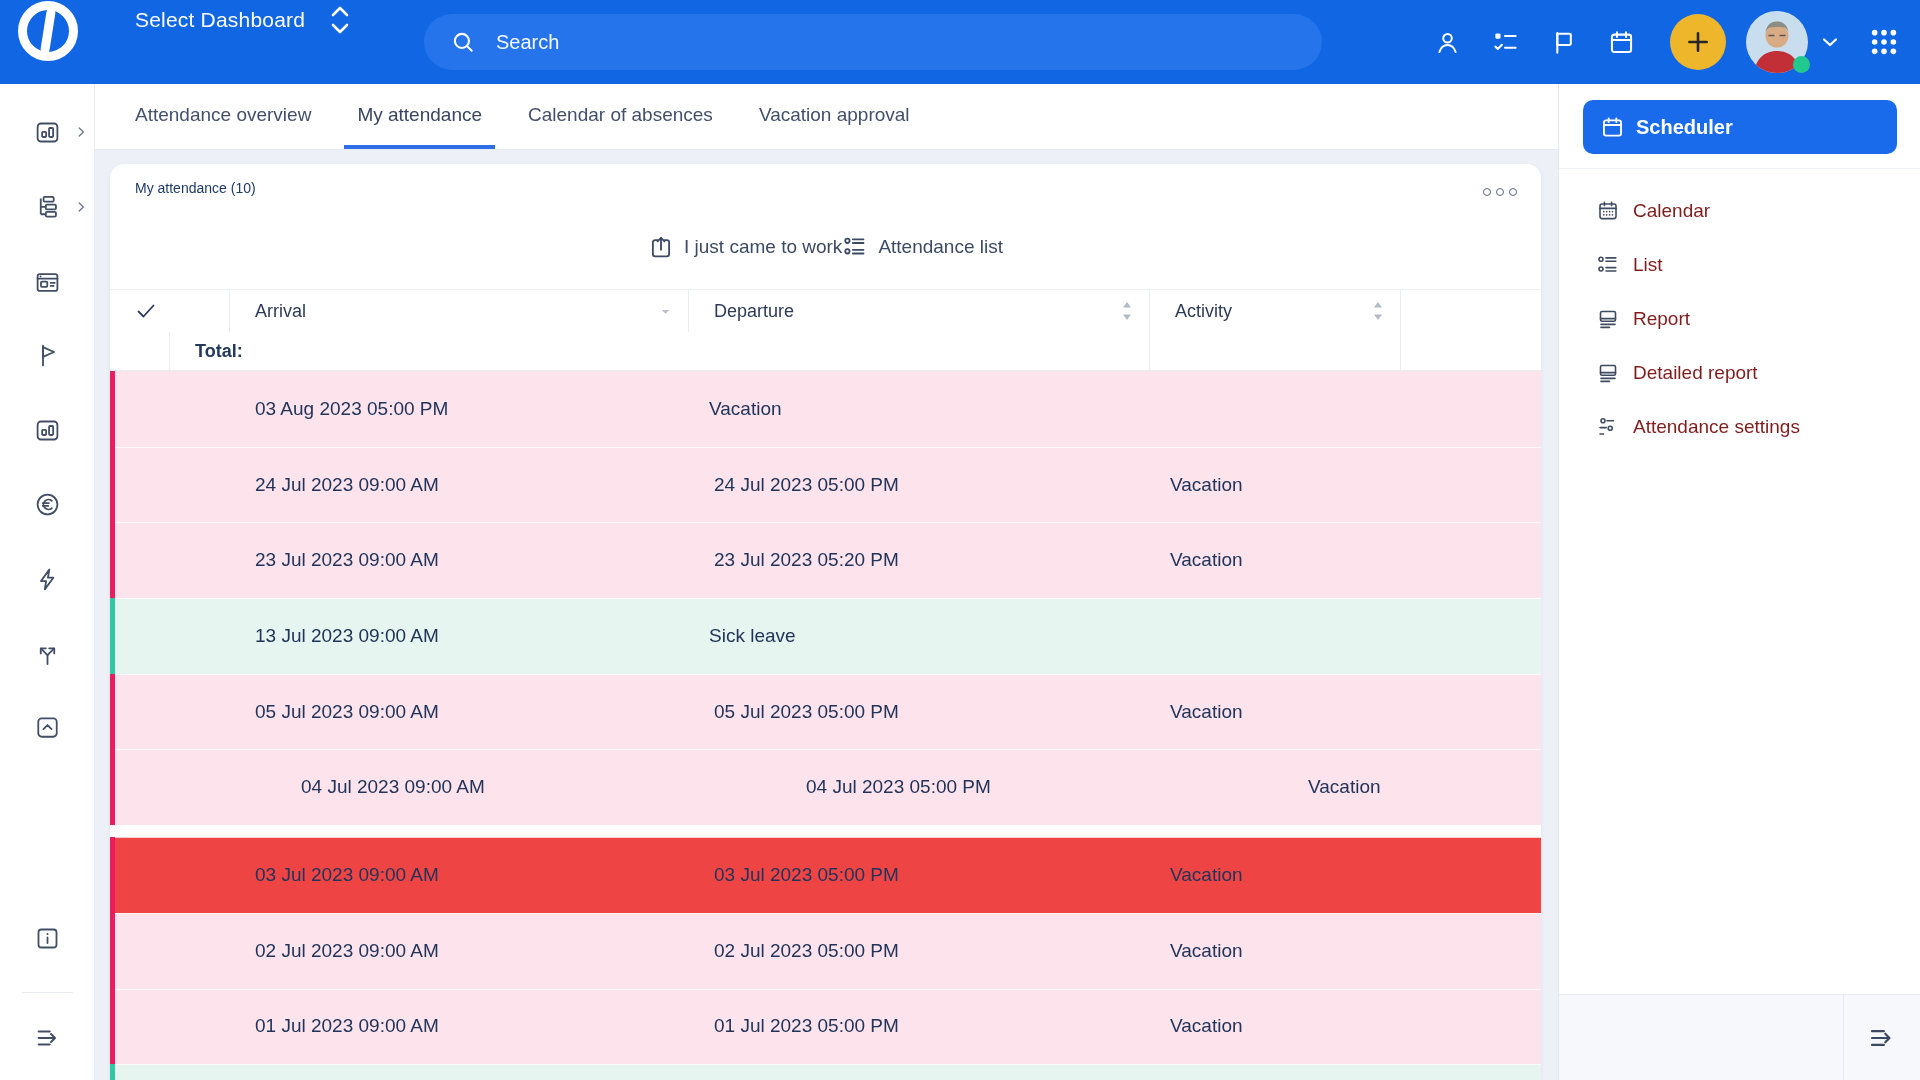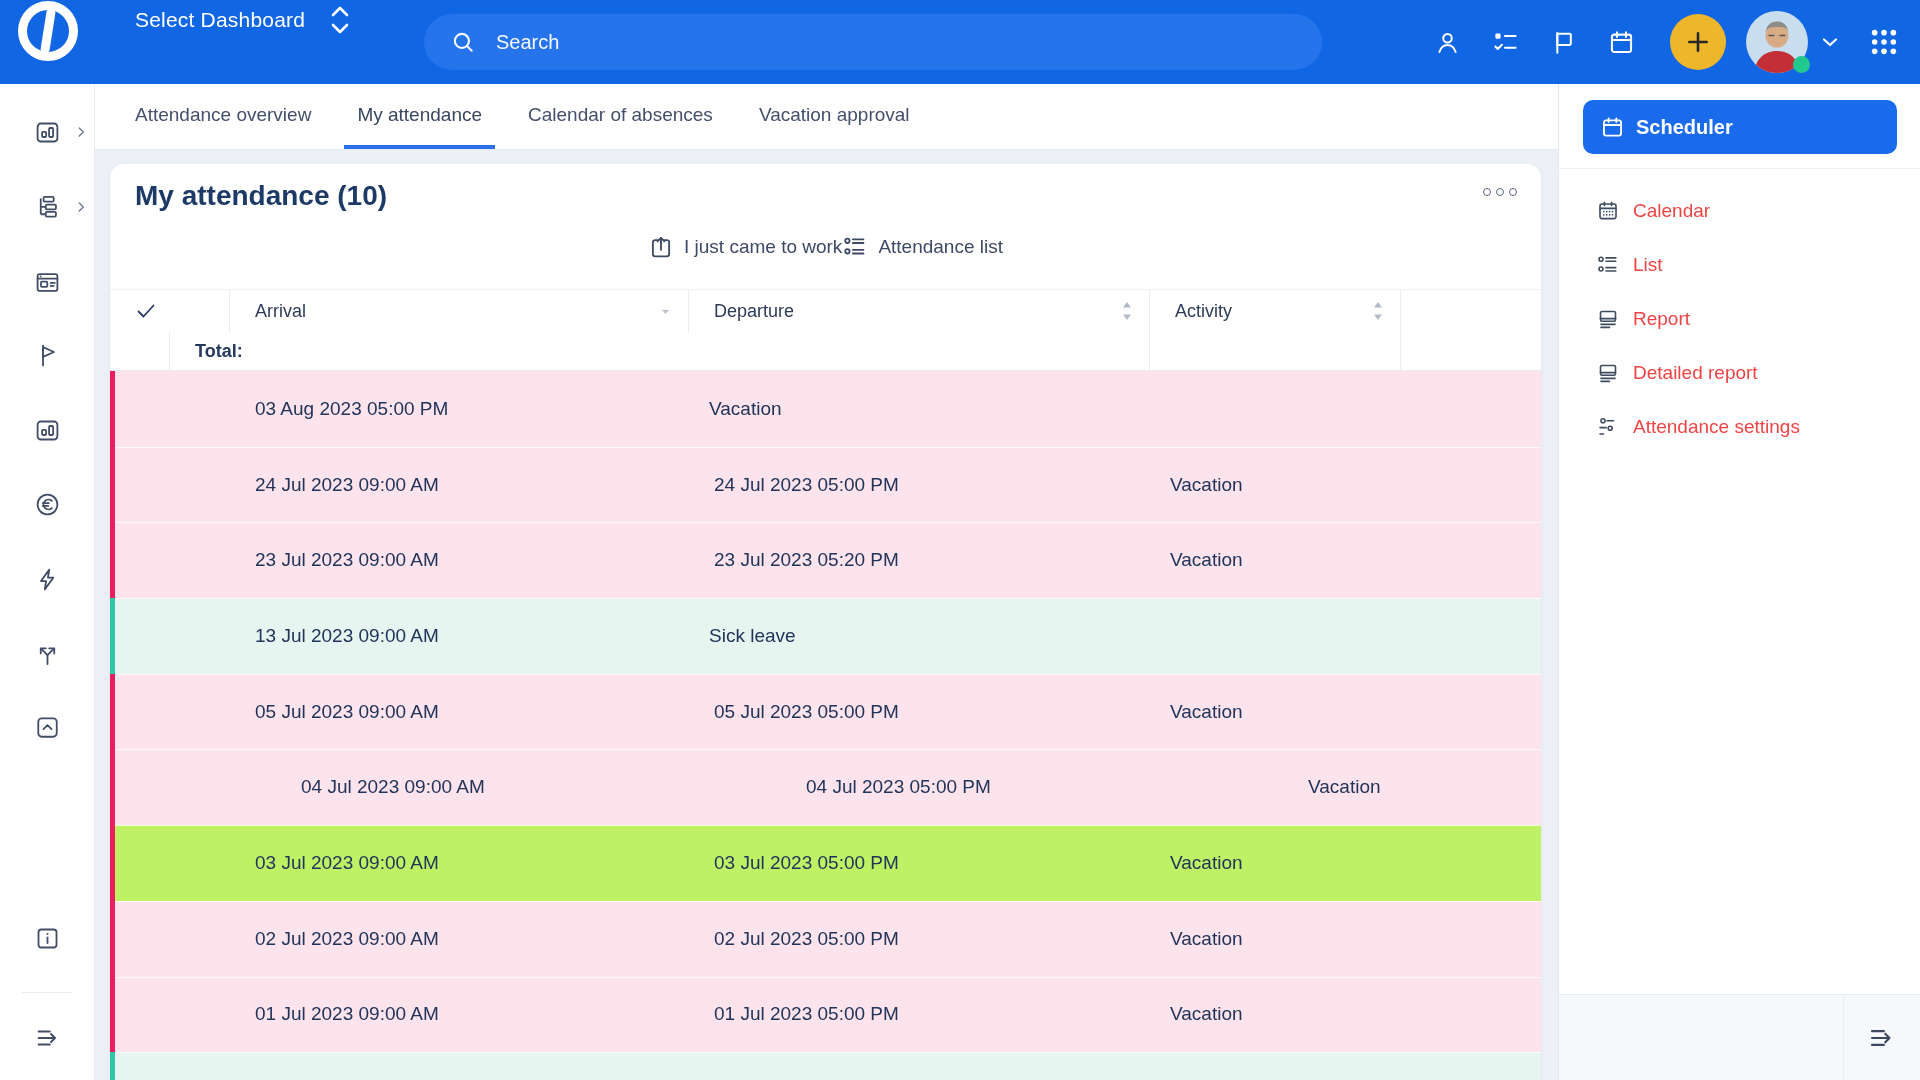--- a/index.html
+++ b/index.html
@@ -30,21 +30,21 @@
   .sb-chev{position:absolute;left:74px;color:#707b92;cursor:pointer}
   .sb-divider{position:absolute;left:22px;width:51px;height:1px;background:#e8ecf2}
 
   
   .tabstrip{position:absolute;left:95px;top:84px;width:1463px;height:66px;background:#fff;border-bottom:1px solid #e6eaf1;display:flex;padding-left:27px;z-index:3}
   .tab{display:flex;align-items:center;height:100%;padding:12px 13px;margin-right:20px;font-size:19px;color:#44506b;font-weight:500;border-bottom:4px solid transparent;cursor:pointer}
   .tab.active{color:#39465f;border-bottom-color:#2e6fe8}
 
   
   .card{position:absolute;left:110px;top:164px;width:1431px;height:964px;background:#fff;border-radius:14px 14px 0 0;box-shadow:0 1px 4px rgba(30,50,90,.07);z-index:2}
-  .card-title{position:absolute;left:25px;top:16px;font-size:28px;font-weight:700;color:#1d3a66}
+  .card-title{position:absolute;left:25px;top:16px;font-size:14px;font-weight:400;color:#1d3a66}
   .menu-ooo{position:absolute;right:24px;top:24px;display:flex;gap:5px;cursor:pointer}
   .menu-ooo i{width:8px;height:8px;border:1.6px solid #5b6780;border-radius:50%}
   .actions{position:absolute;left:0;top:70px;width:100%;display:flex;justify-content:center;}
   .action-btn{display:flex;align-items:center;gap:10px;font-size:19px;color:#3d4a66;font-weight:500;cursor:pointer}
 
   
   .table{position:absolute;left:0;top:125px;width:1431px}
   .thead{display:grid;grid-template-columns:120px 459px 461px 251px 140px;height:43px;border-top:1px solid #eef1f6}
   .th{display:flex;align-items:center;justify-content:space-between;height:100%;padding:0 16px 0 25px;border-right:1px solid #e9edf3;font-size:18px;color:#2d3b58;font-weight:500}
   .th:last-child{border-right:none}
@@ -57,21 +57,21 @@
   .stripe{position:absolute;left:0;top:0;bottom:0;width:5px}
   .cbx{width:25px;height:25px;border-radius:7px;background:#fff;margin-left:32px;cursor:pointer}
   .cell{padding-left:25px}
   .cell.activity{padding-left:20px}
 
   
   .rightpanel{position:absolute;left:1558px;top:84px;width:362px;height:996px;background:#fff;border-left:1px solid #e3e8ef;z-index:4}
   .sched-btn{position:absolute;left:24px;top:16px;width:314px;height:54px;border-radius:10px;background:var(--accent-blue,#1a6bec);display:flex;align-items:center;padding-left:17px;gap:11px;color:#fff;font-size:20px;font-weight:700;cursor:pointer}
   .rp-divider{position:absolute;left:0;top:84px;width:100%;height:1px;background:#edf0f5}
   .rp-items{position:absolute;left:0;top:100px;width:100%}
-  .rp-item{height:54px;display:flex;align-items:center;padding-left:37px;gap:13px;font-size:19px;color:#ef4444;cursor:pointer}
+  .rp-item{height:54px;display:flex;align-items:center;padding-left:37px;gap:13px;font-size:19px;color:#7f1d1d;cursor:pointer}
   .rp-item .ric{color:#3f4b5e}
   .rp-footer{position:absolute;left:0;bottom:0;width:362px;height:86px;background:#f6f8fb;border-top:1px solid #e8ecf2}
   .rp-footer .vdiv{position:absolute;left:284px;top:0;bottom:0;width:1px;background:#e8ecf2}
   .expand-btn{position:absolute;left:308px;top:28px;color:#3c4860;cursor:pointer}
 </style>
 </head>
 <body>
 
 <div class="topbar">
   <div class="logo-wrap">
@@ -382,21 +382,21 @@
 
   <div class="trow" style="background: rgb(252, 227, 236); gap: 46px;">
     <span class="stripe" style="background: rgb(234, 30, 94);"></span>
     <div><span class="cbx"></span></div>
     <div class="cell c-arrival">04 Jul 2023 09:00 AM</div>
     <div class="cell c-departure">04 Jul 2023 05:00 PM</div>
     <div class="cell activity c-activity">Vacation</div>
     <div></div>
   </div>
 
-  <div class="trow" style="background: #bef264;">
+  <div class="trow" style="background: #ef4444; margin-top: 12px;">
     <span class="stripe" style="background: rgb(234, 30, 94);"></span>
     <div><span class="cbx"></span></div>
     <div class="cell c-arrival">03 Jul 2023 09:00 AM</div>
     <div class="cell c-departure">03 Jul 2023 05:00 PM</div>
     <div class="cell activity c-activity">Vacation</div>
     <div></div>
   </div>
 
   <div class="trow" style="background: rgb(252, 227, 236);">
     <span class="stripe" style="background: rgb(234, 30, 94);"></span>

